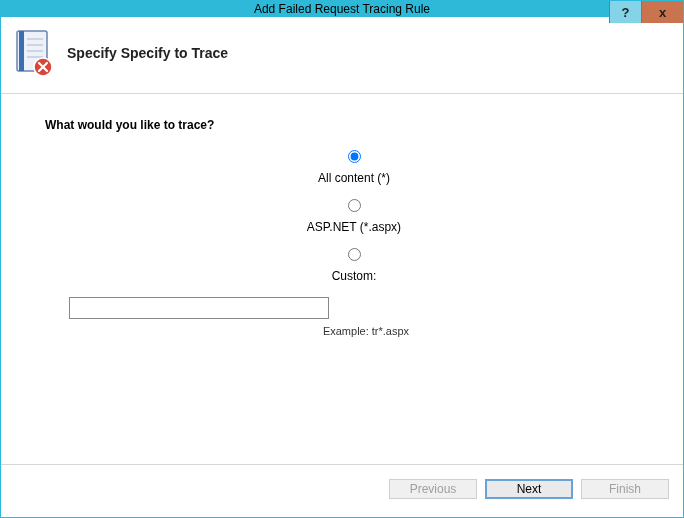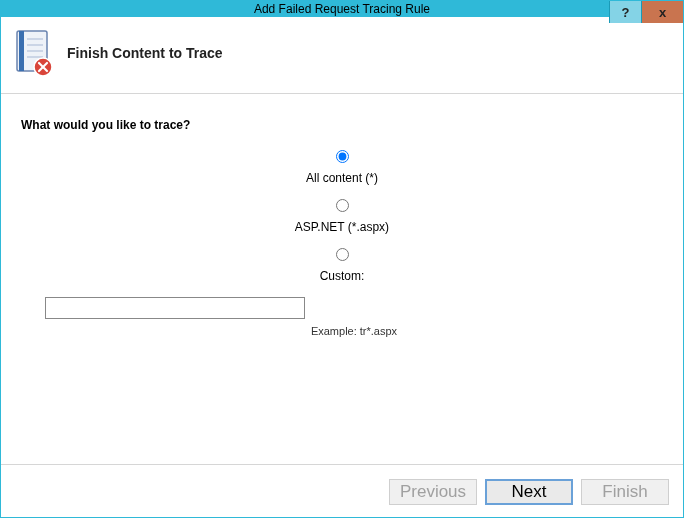--- a/index.html
+++ b/index.html
@@ -51,20 +51,21 @@
     display: flex;
     align-items: center;
     gap: 14px;
     border-bottom: 1px solid #d6d6d6;
   }
   .header-icon { width: 40px; height: 48px; position: relative; }
   .header-title { font-size: 14px; font-weight: bold; color: #222; }
   .content {
     padding: 24px 20px 10px 20px;
     height: 370px;
+    margin-left: 24px;
   }
   .question {
     font-weight: bold;
     font-size: 12px;
     margin-bottom: 18px;
   }
   .radio-row {
     display: flex;
     align-items: center;
     margin-bottom: 14px;
@@ -97,25 +98,25 @@
   }
   .footer {
     border-top: 1px solid #d6d6d6;
     padding: 14px 14px;
     display: flex;
     justify-content: flex-end;
     gap: 8px;
   }
   .btn {
     width: 88px;
-    height: 26px;
+    height: 20px;
     border: 1px solid #a8a8a8;
     background: #eaeaea;
     font-family: inherit;
-    font-size: 17px;
+    font-size: 12px;
     cursor: pointer;
   }
   .btn.primary { border: 2px solid #6aa1d8; }
   .btn[disabled] {
     color: #a0a0a0;
     border-color: #cfcfcf;
     background: #f0f0f0;
     cursor: default;
   }
 </style>
@@ -137,21 +138,21 @@
       <rect x="6" y="2" width="5" height="40" fill="#3a6fb0"></rect>
       <line x1="14" y1="10" x2="30" y2="10" stroke="#a8b8d4"></line>
       <line x1="14" y1="16" x2="30" y2="16" stroke="#a8b8d4"></line>
       <line x1="14" y1="22" x2="30" y2="22" stroke="#a8b8d4"></line>
       <line x1="14" y1="28" x2="30" y2="28" stroke="#a8b8d4"></line>
       <circle cx="30" cy="38" r="9" fill="#d9453a" stroke="#fff" stroke-width="1.5"></circle>
       <line x1="26" y1="34" x2="34" y2="42" stroke="#fff" stroke-width="2.2" stroke-linecap="round"></line>
       <line x1="34" y1="34" x2="26" y2="42" stroke="#fff" stroke-width="2.2" stroke-linecap="round"></line>
     </svg>
   </div>
-  <div class="header-title">Finish Content to Trace</div>
+  <div class="header-title">Specify Specify to Trace</div>
 </div>
 
 <div class="content">
   <div class="question">What would you like to trace?</div>
 
   <div class="radio-row">
     <input type="radio" name="trace" id="r-all" checked="" style="">
     <label for="r-all">All content (*)</label>
   </div>
 

